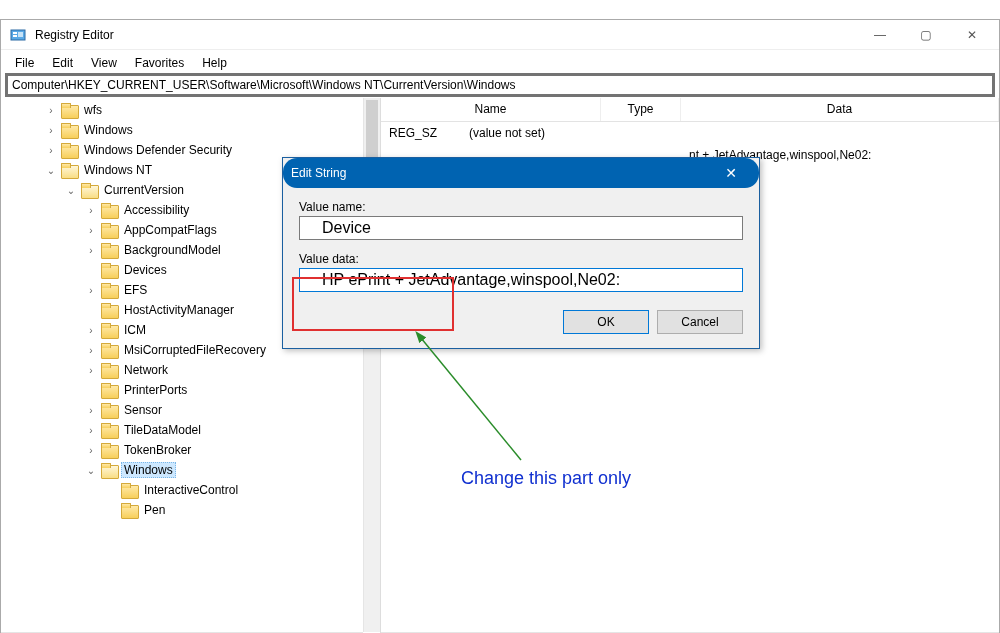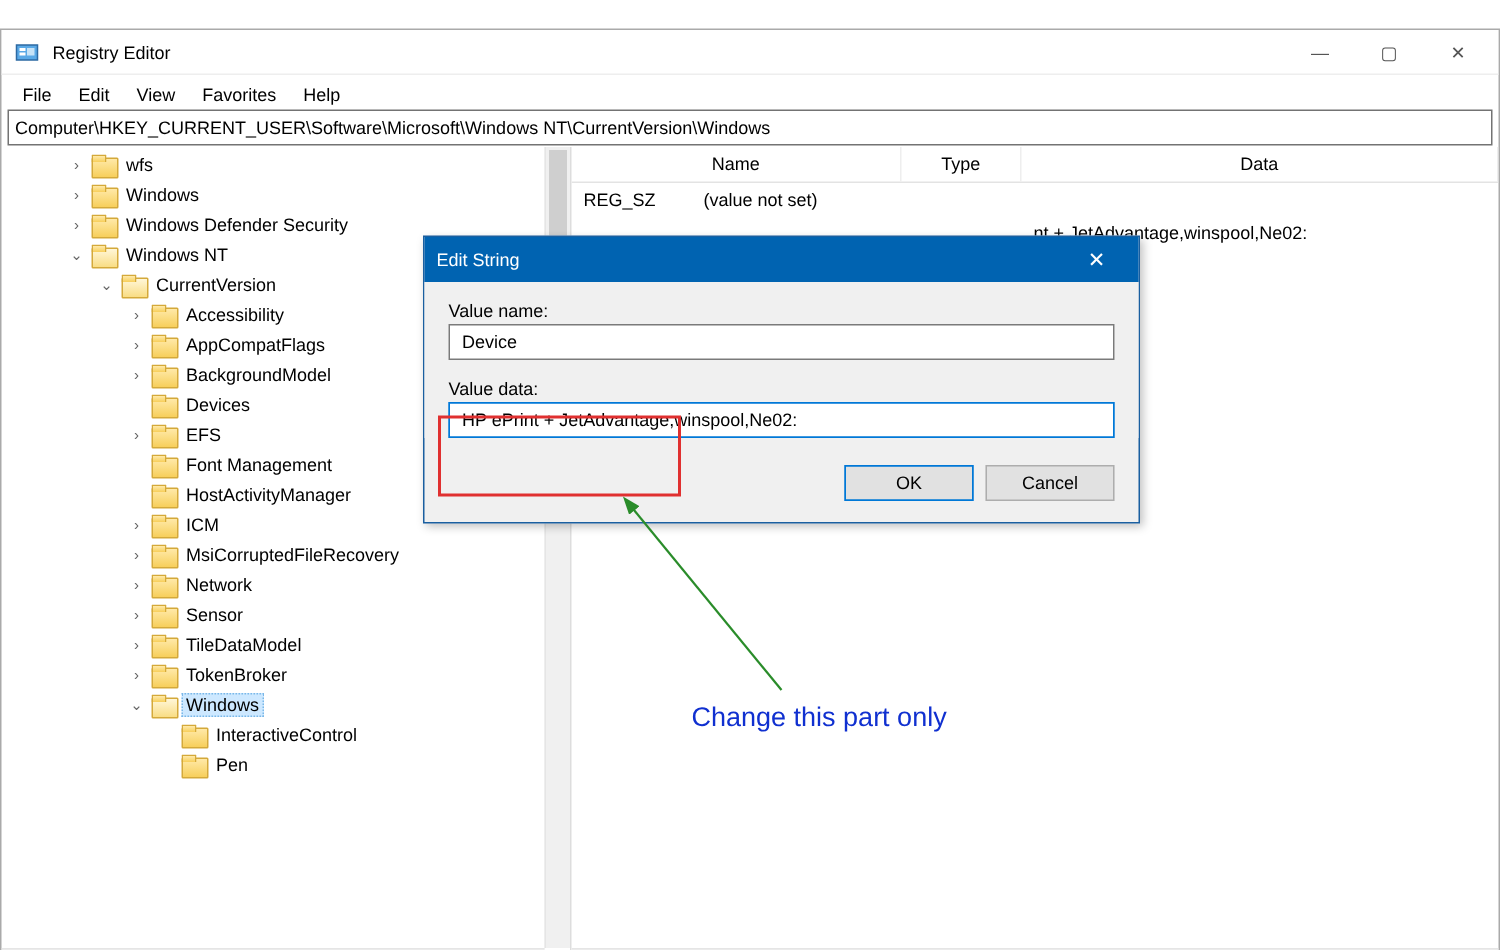--- a/index.html
+++ b/index.html
@@ -6,21 +6,21 @@
   html, body { margin: 0; padding: 0; font-family: "Segoe UI", Tahoma, sans-serif; font-size: 12px; color: #000; background: #fff; }
   .window { width: 1000px; height: 633px; border: 1px solid #aaa; position: relative; overflow: hidden; background: #fff; margin-top: 19px; }
   .titlebar { height: 30px; display: flex; align-items: center; padding: 0 4px 0 8px; background: #fff; border-bottom: 1px solid #eee; }
   .titlebar .icon { width: 18px; height: 18px; margin-right: 8px; }
   .title-text { flex: 0 0 auto; font-size: 12px; }
   .titlebar-spacer { flex: 1; }
   .win-controls { display: flex; }
   .win-btn { width: 46px; height: 30px; display: flex; align-items: center; justify-content: center; color: #555; }
   .menubar { height: 22px; display: flex; align-items: flex-end; gap: 2px; padding: 0 6px; font-size: 12px; }
   .menu-item { padding: 2px 8px; }
-  .addrbar { height: 24px; border: 1px solid #737373; margin: 1px 4px; display: flex; align-items: center; padding: 0 4px; background: #fff; font-size: 12px; }
+  .addrbar { height: 24px; border: 3px solid #737373; margin: 1px 4px; display: flex; align-items: center; padding: 0 4px; background: #fff; font-size: 12px; }
   .body { display: flex; height: calc(100% - 30px - 22px - 26px - 2px); }
   .tree-pane { width: 380px; border-right: 1px solid #ddd; overflow: hidden; position: relative; }
   .tree-inner { position: absolute; inset: 0; overflow: hidden; }
   .tree-content { padding: 2px 0 2px 4px; }
   .tree-scroll-v { position: absolute; right: 0; top: 0; bottom: 17px; width: 17px; background: #f0f0f0; border-left: 1px solid #e5e5e5;}
   .tree-scroll-h { position: absolute; left: 0; right: 17px; bottom: 0; height: 17px; background: #f0f0f0; border-top: 1px solid #e5e5e5;}
   .thumb-v { position: absolute; left: 2px; right: 2px; top: 2px; height: 60px; background: #cfcfcf; }
   .list-pane { flex: 1; position: relative; overflow: hidden; }
   .list-header { display: flex; height: 24px; border-bottom: 1px solid #e3e3e3; font-size: 12px; }
   .col { padding: 4px 8px; border-right: 1px solid #eee; text-align: center; }
@@ -42,26 +42,26 @@
   .twisty { width: 12px; display: inline-flex; justify-content: center; color: #666; font-size: 10px; }
   .twisty.blank { visibility: hidden; }
   .folder { width: 16px; height: 14px; display: inline-block; margin: 0 4px; position: relative; }
   .folder::before { content: ""; position: absolute; left: 0; top: 2px; width: 16px; height: 12px; background: linear-gradient(#ffe9a8,#f7cf5b); border: 1px solid #d4a93a; border-radius: 1px; }
   .folder::after { content: ""; position: absolute; left: 0; top: 0; width: 8px; height: 4px; background: linear-gradient(#ffe9a8,#f7cf5b); border: 1px solid #d4a93a; border-bottom: none; border-radius: 1px 1px 0 0; }
   .folder.open::before { background: linear-gradient(#fff6d8,#f9dd84); }
   .node-label { padding: 0 3px; }
   .ind { display: inline-block; }
 
   .dialog { position: absolute; left: 281px; top: 137px; width: 478px; background: #f0f0f0; border: 1px solid #1a5fa0; box-shadow: 2px 2px 6px rgba(0,0,0,.25); }
-  .dlg-title { height: 30px; background: #0063b1; color: #fff; display: flex; align-items: center; padding: 0 8px; font-size: 12px; }
+  .dlg-title { height: 30px; background: #0063b1; color: #fff; display: flex; align-items: center; padding: 0 8px; font-size: 12px; border-radius: 14px; }
   .dlg-title .sp { flex: 1; }
   .dlg-close { width: 40px; height: 30px; display: flex; align-items: center; justify-content: center; font-size: 14px; }
   .dlg-body { padding: 12px 16px 0 16px; background: #f0f0f0; }
   .dlg-body label { font-size: 12px; }
-  .dlg-field { width: 100%; height: 24px; border: 1px solid #7a7a7a; background: #fff; padding: 2px 8px; font-size: 12px; margin-top: 2px; margin-bottom: 12px; display: block; font-family: inherit; }
+  .dlg-field { width: 100%; height: 24px; border: 1px solid #7a7a7a; background: #fff; padding: 2px 22px; font-size: 16px; margin-top: 2px; margin-bottom: 12px; display: block; font-family: inherit; }
   .dlg-field.readonly { background: #fff; color: #000; }
   .dlg-field.focused { border: 1px solid #0078d7; outline: 1px solid #0078d7; outline-offset: -1px; }
   .dlg-buttons { display: flex; justify-content: flex-end; gap: 8px; padding: 6px 16px 14px 16px; }
   .dlg-btn { min-width: 86px; height: 24px; border: 1px solid #adadad; background: #e1e1e1; font-size: 12px; }
   .dlg-btn.default { border: 1px solid #0078d7; outline: 1px solid #0078d7; outline-offset: -1px; }
 
   .red-box { position: absolute; border: 2px solid #e03030; pointer-events: none; }
   .annotation { position: absolute; color: #1030d0; font-size: 18px; font-family: "Segoe UI", sans-serif; }
   svg.arrow { position: absolute; overflow: visible; pointer-events: none; }
 </style>
@@ -170,45 +170,45 @@
           <div class="tree-row">
               <span class="ind" style="width:80px"></span>
               <span class="twisty">›</span>
               <span class="folder"></span>
               <span class="node-label">EFS</span>
             </div>
           <div class="tree-row">
               <span class="ind" style="width:80px"></span>
               <span class="twisty blank">›</span>
               <span class="folder"></span>
-              <span class="node-label">Font Management</span>
-            </div>
-          <div class="tree-row">
-              <span class="ind" style="width:80px"></span>
-              <span class="twisty blank">›</span>
-              <span class="folder"></span>
               <span class="node-label">HostActivityManager</span>
             </div>
           <div class="tree-row">
               <span class="ind" style="width:80px"></span>
               <span class="twisty">›</span>
               <span class="folder"></span>
               <span class="node-label">ICM</span>
             </div>
           <div class="tree-row">
               <span class="ind" style="width:80px"></span>
               <span class="twisty">›</span>
               <span class="folder"></span>
               <span class="node-label">MsiCorruptedFileRecovery</span>
             </div>
           <div class="tree-row">
               <span class="ind" style="width:80px"></span>
               <span class="twisty">›</span>
               <span class="folder"></span>
               <span class="node-label">Network</span>
+            </div>
+          <div class="tree-row">
+              <span class="ind" style="width:80px"></span>
+              <span class="twisty blank">›</span>
+              <span class="folder"></span>
+              <span class="node-label">PrinterPorts</span>
             </div>
           <div class="tree-row">
               <span class="ind" style="width:80px"></span>
               <span class="twisty">›</span>
               <span class="folder"></span>
               <span class="node-label">Sensor</span>
             </div>
           <div class="tree-row">
               <span class="ind" style="width:80px"></span>
               <span class="twisty">›</span>

